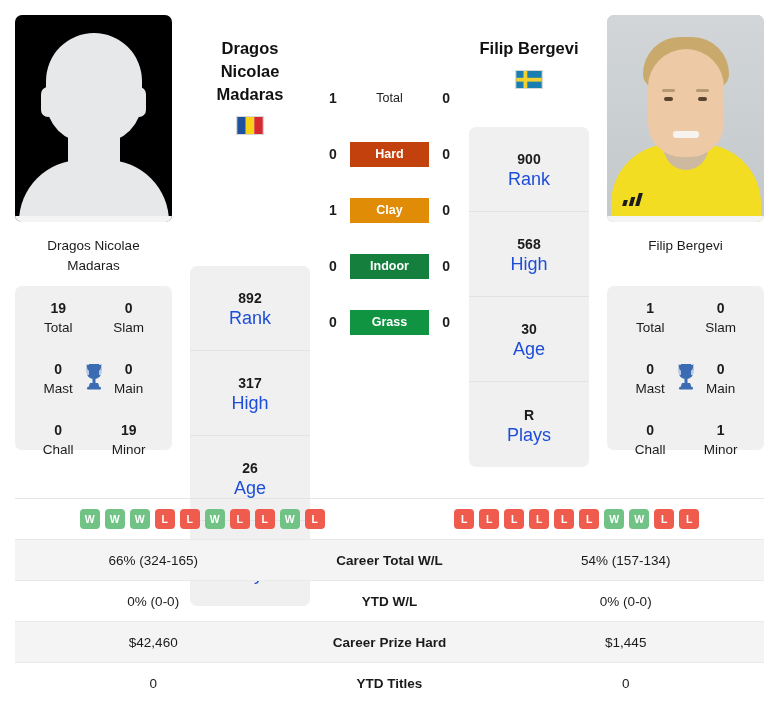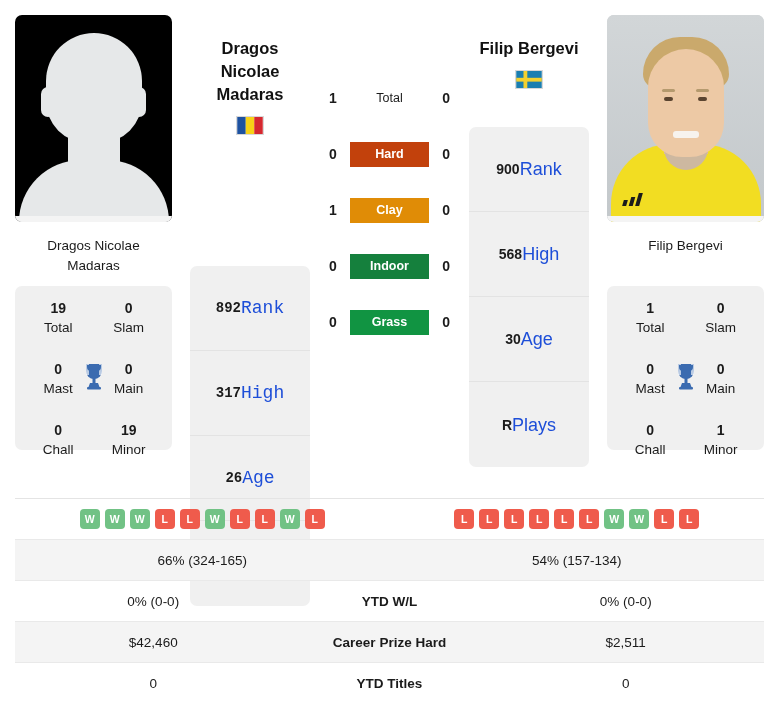--- a/index.html
+++ b/index.html
@@ -119,21 +119,21 @@
   
   .stat-col {
     width:120px; flex:0 0 120px;
     background:#f0f0f0;
     border-radius:7px;
     margin-top: 131px;
     overflow:hidden;
   }
   .stat-block {
     height:85px;
-    display:flex; flex-direction:row; align-items:center; justify-content:center;
+    display:flex; flex-direction:column; align-items:center; justify-content:center;
     border-bottom:1px solid #e3e3e3;
   }
   .stat-block:last-child { border-bottom:none; }
   .snum { font-size:14px; font-weight:bold; line-height:20px; color:#1b1b1b; }
   .slab { font-size:18px; line-height:20px; color:#1d4ed8; }
 
   
   .name-header {
     width:120px; flex:0 0 120px;
     text-align:center;
@@ -265,21 +265,21 @@
         <div class="pname">Dragos Nicolae</div>
         <div class="pname">Madaras</div>
         <div class="flagwrap">
           <svg class="flag" viewBox="0 0 30 20">
             <rect x="0" y="0" width="10" height="20" fill="#1e52a0"></rect>
             <rect x="10" y="0" width="10" height="20" fill="#f7d117"></rect>
             <rect x="20" y="0" width="10" height="20" fill="#d5282f"></rect>
           </svg>
         </div>
       </div>
-      <div class="stat-col" style="font-family:Liberation Mono, monospace;">
+      <div class="stat-col" style="">
         <div class="stat-block">
           <div class="snum">892</div>
           <div class="slab">Rank</div>
         </div>
         <div class="stat-block">
           <div class="snum">317</div>
           <div class="slab">High</div>
         </div>
         <div class="stat-block">
           <div class="snum">26</div>
@@ -446,33 +446,34 @@
             <div class="fbadge W">W</div>
             <div class="fbadge W">W</div>
             <div class="fbadge L">L</div>
             <div class="fbadge L">L</div>
           </div>
       </div>
     </div>
 
     <div class="trow alt">
       <div class="tleft">66% (324-165)</div>
+      <div class="tmid">Career Total W/L</div>
       <div class="tright">54% (157-134)</div>
     </div>
 
     <div class="trow">
       <div class="tleft">0% (0-0)</div>
       <div class="tmid">YTD W/L</div>
       <div class="tright">0% (0-0)</div>
     </div>
 
     <div class="trow alt">
       <div class="tleft">$42,460</div>
       <div class="tmid">Career Prize Hard</div>
-      <div class="tright">$2,511</div>
+      <div class="tright">$1,445</div>
     </div>
 
     <div class="trow" style="border-bottom:none;">
       <div class="tleft">0</div>
       <div class="tmid">YTD Titles</div>
       <div class="tright">0</div>
     </div>
 
   </div>
 </div>

